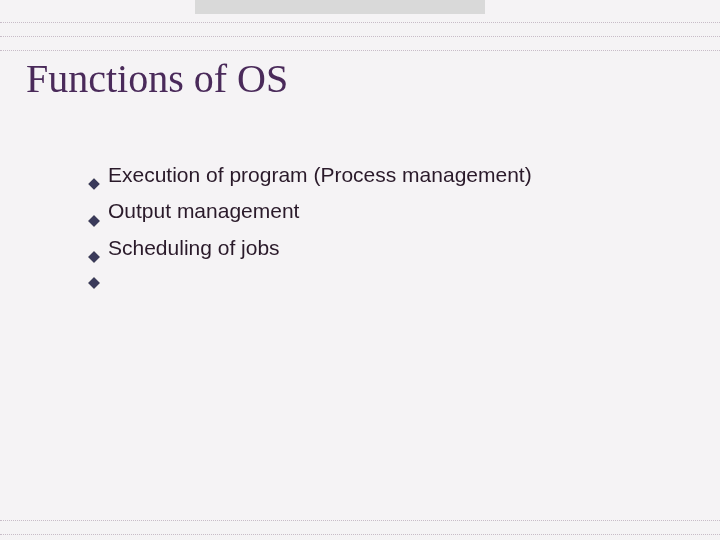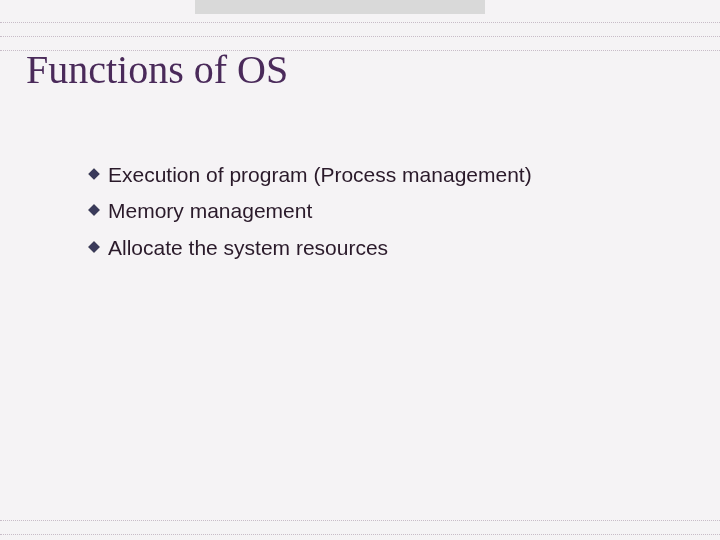--- a/index.html
+++ b/index.html
@@ -28,35 +28,35 @@
   .top-bar {
     position: absolute;
     top: 0;
     left: 195px;
     width: 290px;
     height: 14px;
     background: #d9d9d9;
   }
   .title {
     position: absolute;
-    top: 46px;
+    top: 55px;
     left: 26px;
     font-family: Georgia, 'Times New Roman', serif;
     font-size: 40px;
     color: #4a2a5a;
     font-weight: normal;
   }
   .content {
     position: absolute;
     top: 160px;
     left: 88px;
   }
   .bullet-item {
     display: flex;
-    align-items: flex-start;
+    align-items: flex-end;
     margin-bottom: 6px;
   }
   .bullet-icon {
     width: 12px;
     height: 12px;
     margin-top: 8px;
     margin-right: 8px;
     flex-shrink: 0;
     position: relative;
   }
@@ -93,23 +93,30 @@
         </svg>
     </span>
     <span class="bullet-text">Execution of program (Process management)</span>
   </div>
   <div class="bullet-item">
     <span class="bullet-icon">
       <svg width="12" height="12" viewBox="0 0 12 12">
           <polygon points="6,0 12,6 6,12 0,6" fill="#3a3a5a" stroke="#aaa" stroke-width="0.5"></polygon>
         </svg>
     </span>
-    <span class="bullet-text">Memory management</span>
+    <span class="bullet-text">Output management</span>
   </div>
   <div class="bullet-item">
     <span class="bullet-icon">
       <svg width="12" height="12" viewBox="0 0 12 12">
           <polygon points="6,0 12,6 6,12 0,6" fill="#3a3a5a" stroke="#aaa" stroke-width="0.5"></polygon>
         </svg>
     </span>
-    <span class="bullet-text">Allocate the system resources</span>
+    <span class="bullet-text">Scheduling of jobs</span>
+  </div>
+  <div class="bullet-item">
+    <span class="bullet-icon">
+      <svg width="12" height="12" viewBox="0 0 12 12">
+          <polygon points="6,0 12,6 6,12 0,6" fill="#3a3a5a" stroke="#aaa" stroke-width="0.5"></polygon>
+        </svg>
+    </span>
   </div>
 </div>
 
 </body></html>

